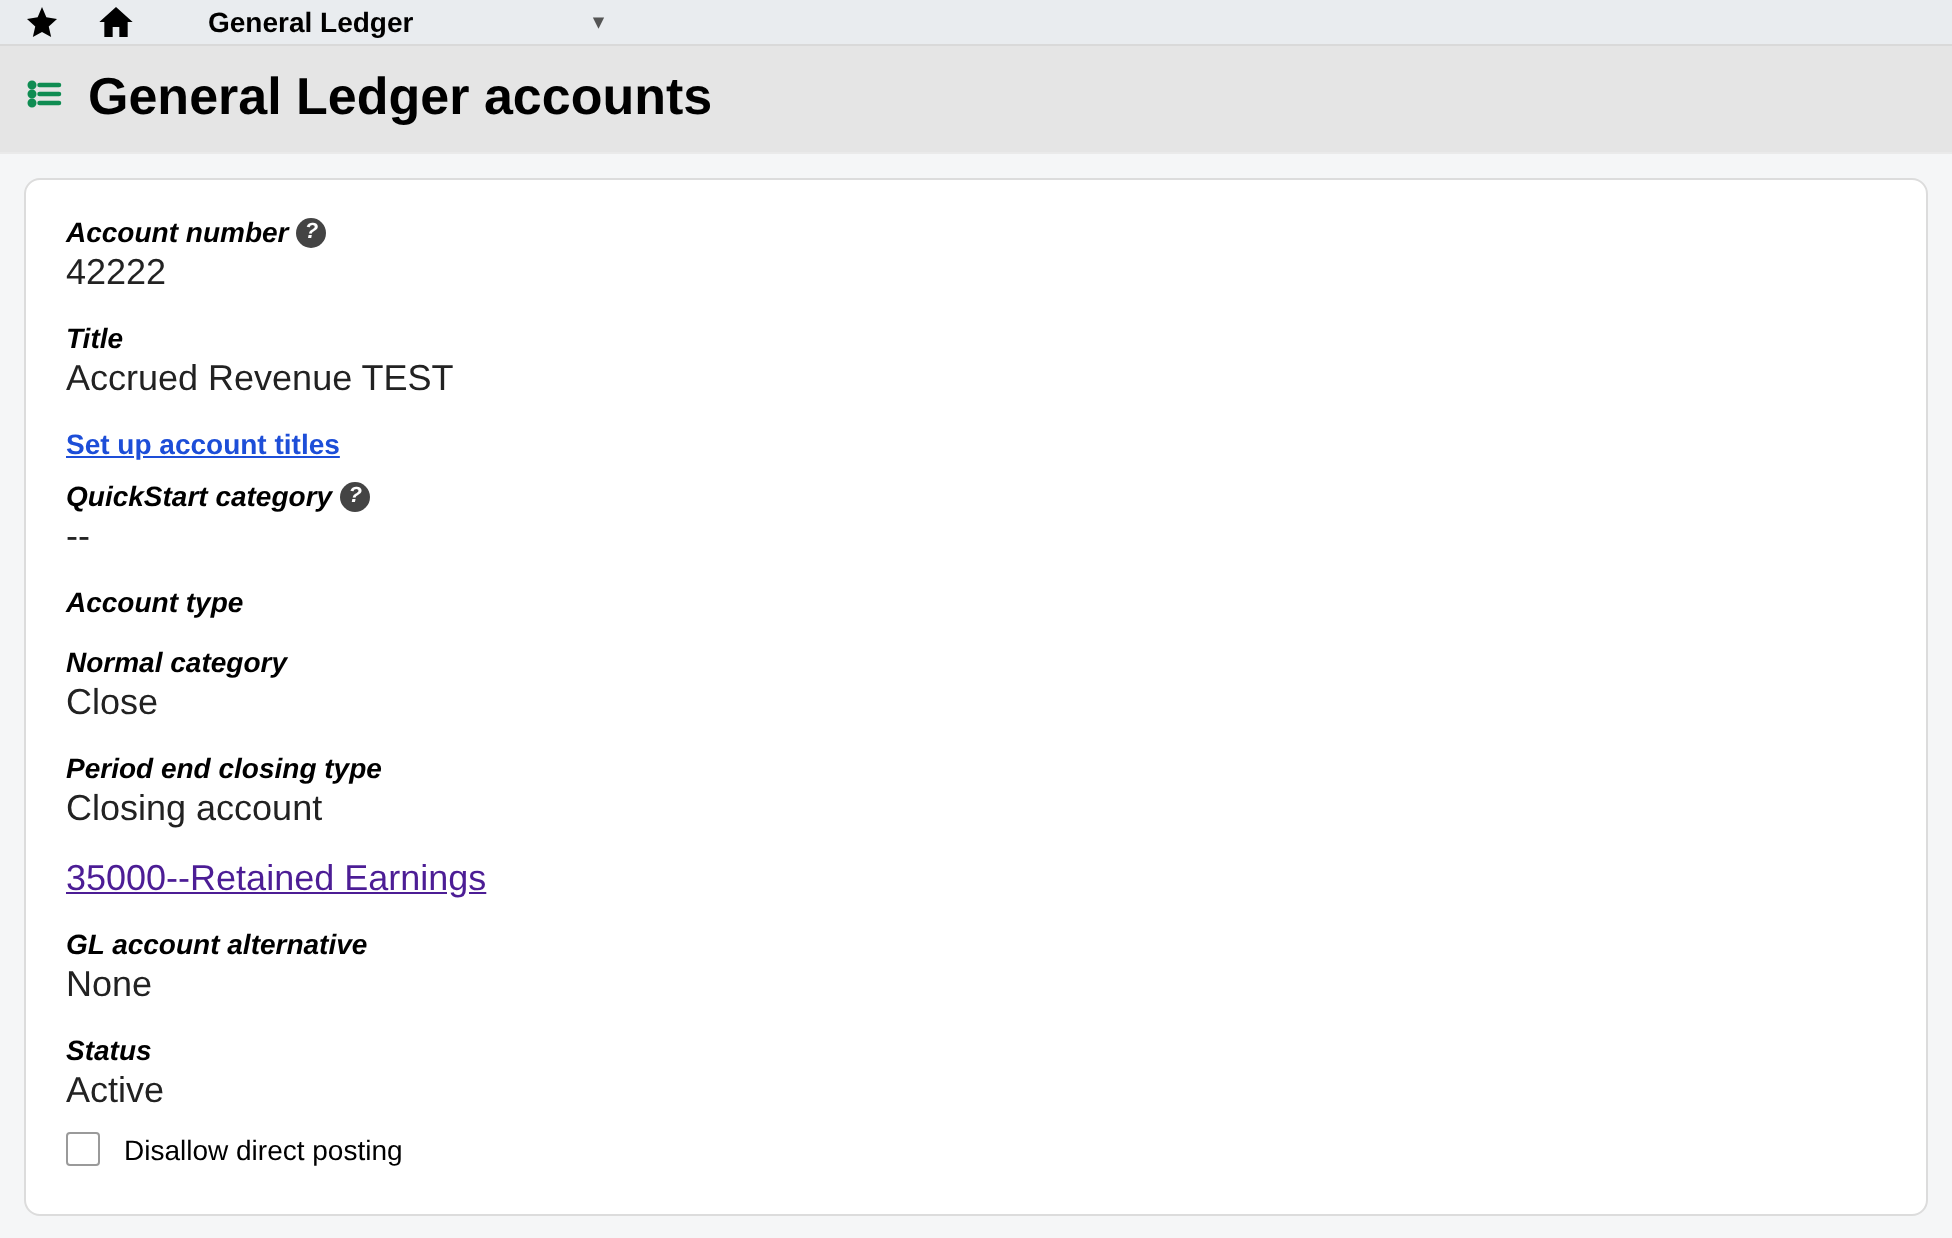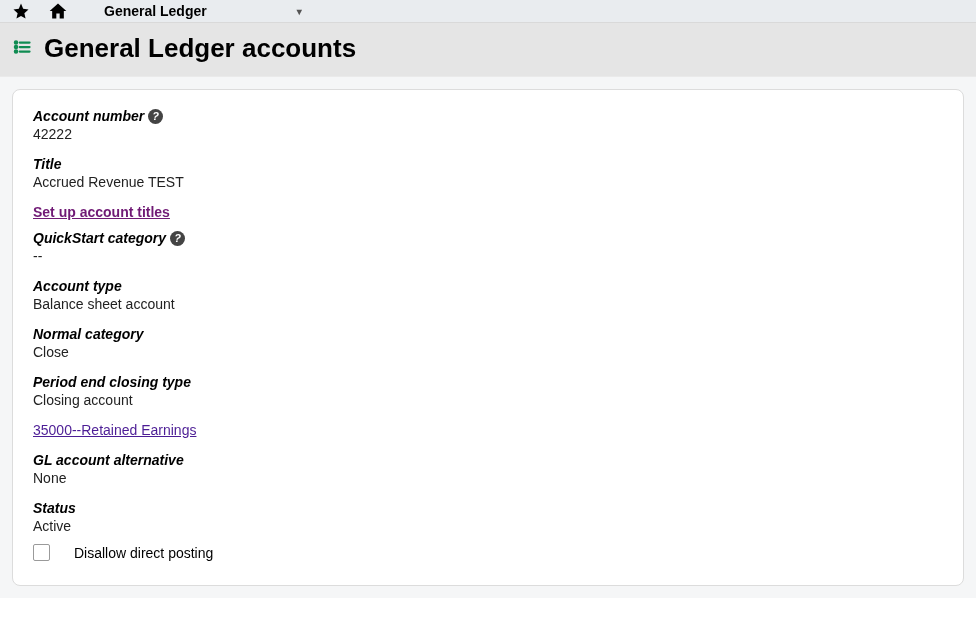--- a/index.html
+++ b/index.html
@@ -44,30 +44,30 @@
   }
   .card {
     background: #fff;
     border: 1px solid #dcdcdc;
     border-radius: 8px;
     padding: 18px 20px 24px 20px;
   }
   .field { margin-bottom: 14px; }
   .field.tight { margin-bottom: 8px; }
   .label { font-weight: bold; font-size: 14px; display: flex; align-items: center; gap: 4px; margin-bottom: 2px; font-style: italic;}
-  .value { font-size: 14px; color: #222; margin-top: 2px; }
+  .value { font-size: 18px; color: #222; margin-top: 2px; }
   .help-icon {
     display: inline-flex; align-items: center; justify-content: center;
     width: 15px; height: 15px; border-radius: 50%; background: #444; color: #fff;
     font-size: 11px; font-weight: bold; line-height: 1;
   }
-  a.link { color: #701a75; text-decoration: underline; font-weight: bold; }
+  a.link { color: #1d4ed8; text-decoration: underline; font-weight: bold; }
   a.linkval { color: #4c1d95; text-decoration: underline; }
   .spacer-link { margin: 10px 0 10px 0; }
-  .checkbox-row { display: flex; align-items: center; gap: 24px; margin-top: 10px;}
+  .checkbox-row { display: flex; align-items: center; gap: 12px; margin-top: 10px;}
   .chk {
     width: 17px; height: 17px; border: 1px solid #9a9a9a; border-radius: 2px; background: #fff;
     display:inline-block;
   }
 </style>
 </head>
 <body>
 
 <div class="topbar">
   <span class="ico">
@@ -123,21 +123,20 @@
     <div class="field">
       <div class="label">
         <span>QuickStart category</span>
         <span class="help-icon">?</span>
       </div>
       <div class="value">--</div>
     </div>
 
     <div class="field">
       <div class="label">Account type</div>
-      <div class="value">Balance sheet account</div>
     </div>
 
     <div class="field">
       <div class="label">Normal category</div>
       <div class="value">Close</div>
     </div>
 
     <div class="field">
       <div class="label">Period end closing type</div>
       <div class="value">Closing account</div>

